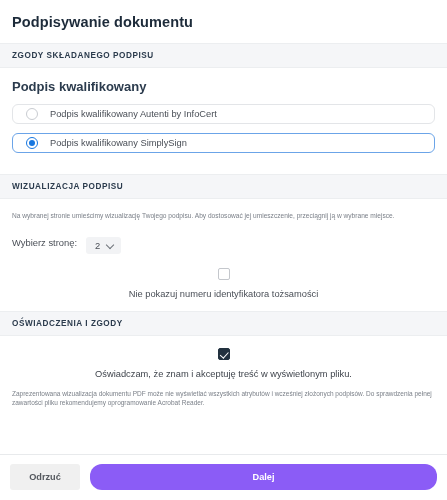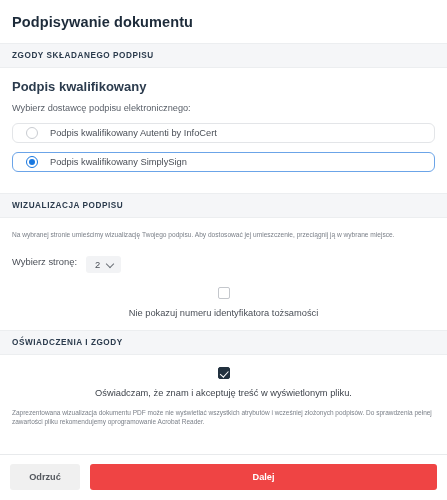--- a/index.html
+++ b/index.html
@@ -234,38 +234,38 @@
     align-items: center;
     justify-content: center;
   }
   .btn-secondary {
     background: #f0f0f0;
     color: #55595f;
     width: 70px;
     flex: 0 0 auto;
   }
   .btn-primary {
-    background: #ef4444;
+    background: #8b5cf6;
     color: #ffffff;
     flex: 1 1 auto;
+    border-radius: 12px;
   }
 </style>
 </head>
 <body>
 
 <div class="page">
 
   <div class="content">
 
     <div class="title">Podpisywanie dokumentu</div>
 
     <div class="section-band">ZGODY SKŁADANEGO PODPISU</div>
 
     <div class="sub-title">Podpis kwalifikowany</div>
-    <div class="lead">Wybierz dostawcę podpisu elektronicznego:</div>
 
     <div class="options">
 
       <div class="option">
         <span class="radio"></span>
         <span class="option-label">Podpis kwalifikowany Autenti by InfoCert</span>
       </div>
 
       <div class="option selected">
         <span class="radio"></span>

